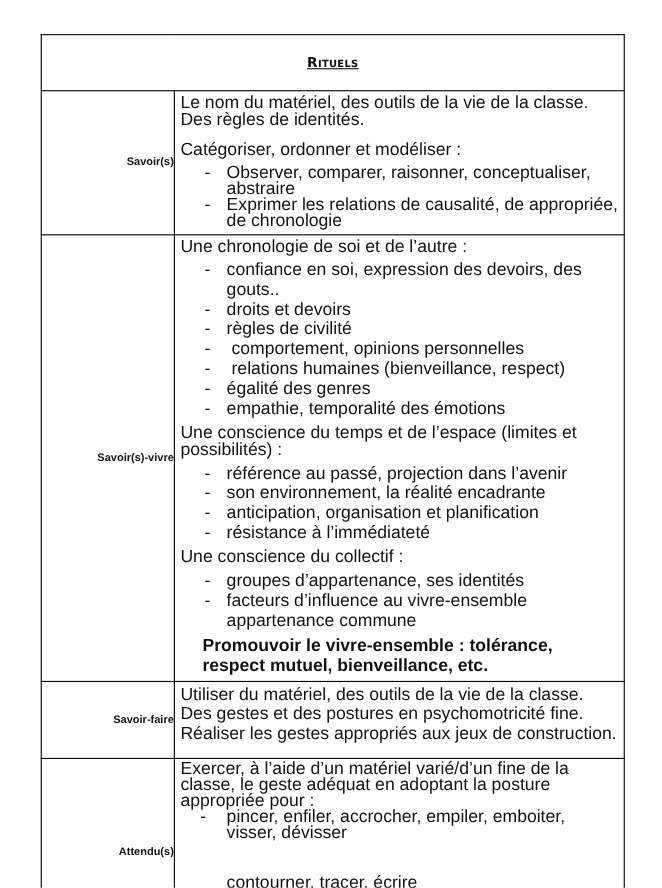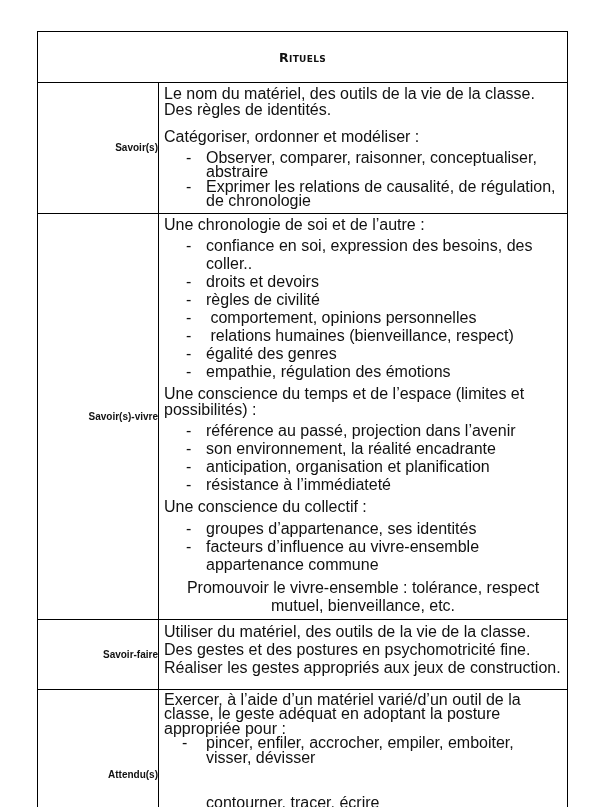--- a/index.html
+++ b/index.html
@@ -3,37 +3,37 @@
   <meta charset="utf-8">
   <style>
     html, body { margin: 0; padding: 0; background: #ffffff; }
     body { width: 602px; height: 807px; position: relative; overflow: hidden;
            font-family: "Liberation Sans", sans-serif; color: #111; }
     table.sheet { position: absolute; left: 37px; top: 31px; width: 530px;
                   border-collapse: collapse; table-layout: fixed; }
     table.sheet td { border: 1.5px solid #000; padding: 0; vertical-align: middle; }
     col.c1 { width: 121px; }
     col.c2 { width: 409px; }
-    .title-cell { height: 50px; text-align: center; }
+    .title-cell { height: 50px; text-align: center; text-decoration: underline; }
     .title { font-family: "DejaVu Sans", sans-serif; font-weight: bold; font-size: 12.5px;
              font-variant: small-caps; letter-spacing: 0.3px; }
     .code-cell { background: #000; color: #fff; text-align: center; height: 41px; }
     .code { font-family: "DejaVu Sans", sans-serif; font-weight: bold; font-size: 14px; }
     .activity-cell { text-align: center; }
     .activity { font-family: "DejaVu Sans", sans-serif; font-weight: bold; font-size: 12px;
                 font-variant: small-caps; }
     .label-cell { text-align: right; font-weight: bold; font-size: 10px; }
     .content-cell { padding: 3px 5px 4px 5px !important; font-size: 16px; line-height: 15.5px; vertical-align: top !important; }
     .line { display: block; }
     .heading { display: block; }
     ul.dash { list-style: none; margin: 0; padding: 0 0 0 22px; }
     ul.dash li { position: relative; padding-left: 20px; line-height: 18px; }
     ul.dash li::before { content: "-"; position: absolute; left: 0; top: 0; }
     ul.tight li { line-height: 14.5px; }
-    .centered { text-align: center; display: block; }
+    .centered { text-align: left; display: block; font-weight: bold; }
     .gap6 { height: 6px; }
     .gap10 { height: 12px; }
     .r-savoirs td { height: 116px; }
     .r-vivre td { height: 391px; }
     .r-faire td { height: 62px; }
     .r-attendu td { height: 84px; }
     .cont { display: block; padding-left: 42px; line-height: 14.5px; margin-top: 31px; }
   </style>
 </head>
 <body>
@@ -53,38 +53,38 @@
   <tr class="r-savoirs">
     <td class="label-cell">Savoir(s)</td>
     <td class="content-cell">
       <span class="line">Le nom du matériel, des outils de la vie de la classe.</span>
       <span class="line">Des règles de identités.</span>
       <div class="gap10"></div>
       <span class="heading">Catégoriser, ordonner et modéliser :</span>
       <div class="gap6"></div>
       <ul class="dash tight">
         <li>Observer, comparer, raisonner, conceptualiser, abstraire</li>
-        <li>Exprimer les relations de causalité, de régulation, de chronologie</li>
+        <li>Exprimer les relations de causalité, de appropriée, de chronologie</li>
       </ul>
     </td>
   </tr>
 
   <tr class="r-vivre">
     <td class="label-cell">Savoir(s)-vivre</td>
     <td class="content-cell">
       <span class="heading">Une chronologie de soi et de l’autre :</span>
       <div style="height:5px"></div>
       <ul class="dash">
-        <li>confiance en soi, expression des besoins, des coller..</li>
+        <li>confiance en soi, expression des devoirs, des gouts..</li>
         <li>droits et devoirs</li>
         <li>règles de civilité</li>
         <li style="white-space:pre"> comportement, opinions personnelles</li>
         <li style="white-space:pre"> relations humaines (bienveillance, respect)</li>
         <li>égalité des genres</li>
-        <li>empathie, régulation des émotions</li>
+        <li>empathie, temporalité des émotions</li>
       </ul>
       <div style="height:5px"></div>
       <span class="heading">Une conscience du temps et de l’espace (limites et possibilités) :</span>
       <div style="height:5px"></div>
       <ul class="dash">
         <li>référence au passé, projection dans l’avenir</li>
         <li>son environnement, la réalité encadrante</li>
         <li>anticipation, organisation et planification</li>
         <li>résistance à l’immédiateté</li>
       </ul>
@@ -105,21 +105,21 @@
     <td class="content-cell" style="line-height:18px">
       <span class="line">Utiliser du matériel, des outils de la vie de la classe.</span>
       <span class="line">Des gestes et des postures en psychomotricité fine.</span>
       <span class="line">Réaliser les gestes appropriés aux jeux de construction.</span>
     </td>
   </tr>
 
   <tr class="r-attendu">
     <td class="label-cell">Attendu(s)</td>
     <td class="content-cell" style="line-height:14.5px">
-      <span class="line">Exercer, à l’aide d’un matériel varié/d’un outil de la classe, le geste adéquat en adoptant la posture appropriée pour :</span>
+      <span class="line">Exercer, à l’aide d’un matériel varié/d’un fine de la classe, le geste adéquat en adoptant la posture appropriée pour :</span>
       <ul class="dash tight" style="padding-left:18px">
         <li style="padding-left:24px">pincer, enfiler, accrocher, empiler, emboiter, visser, dévisser</li>
       </ul>
       <span class="cont">contourner, tracer, écrire</span>
       <span class="cont">découper, tailler, coller…</span>
     </td>
   </tr>
 </tbody>
   </table>
 

